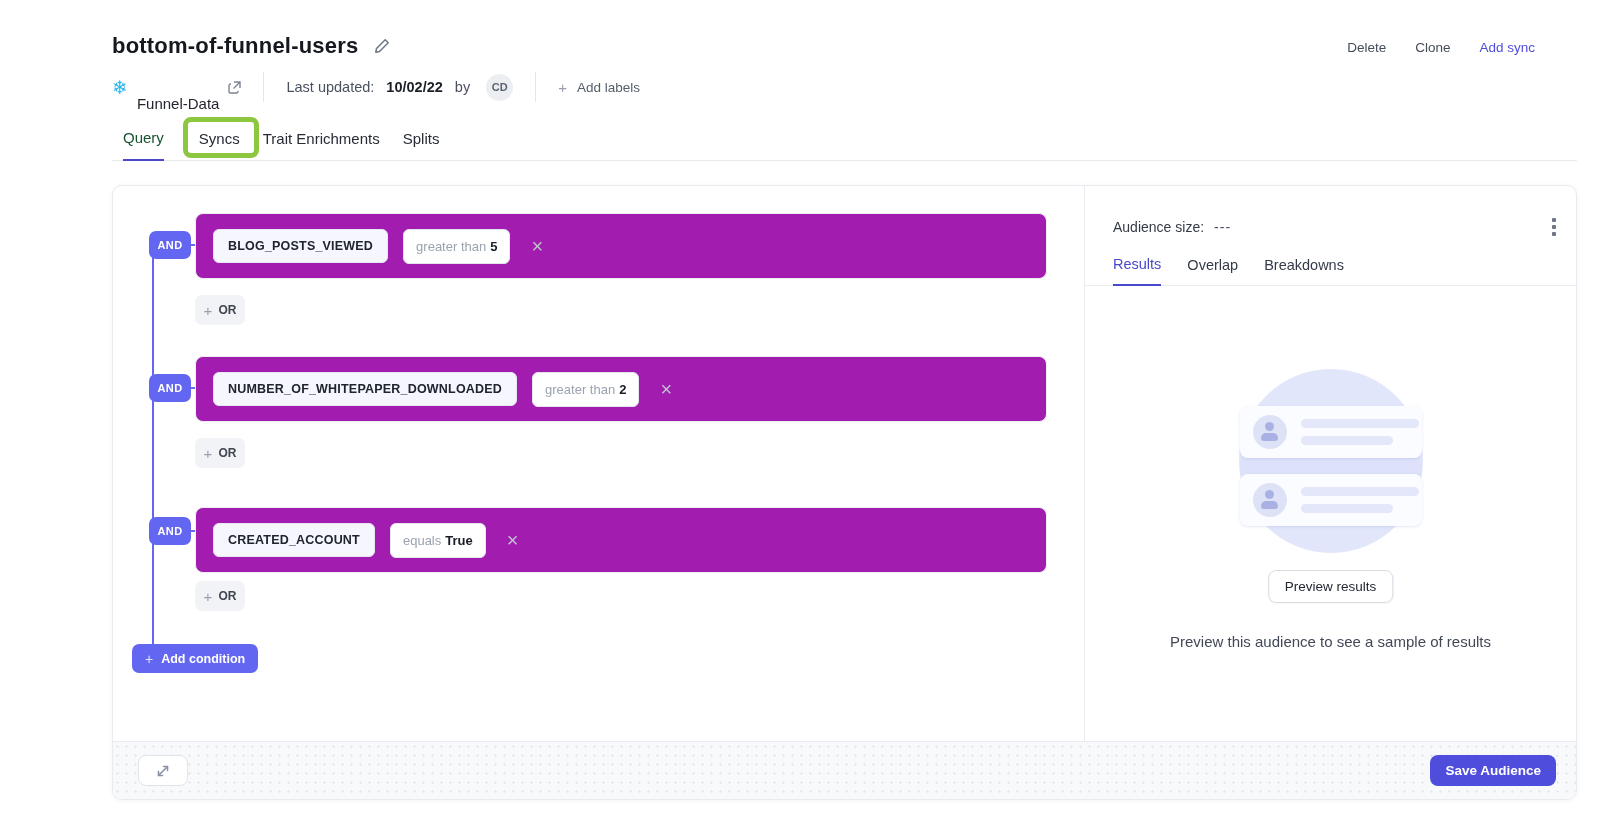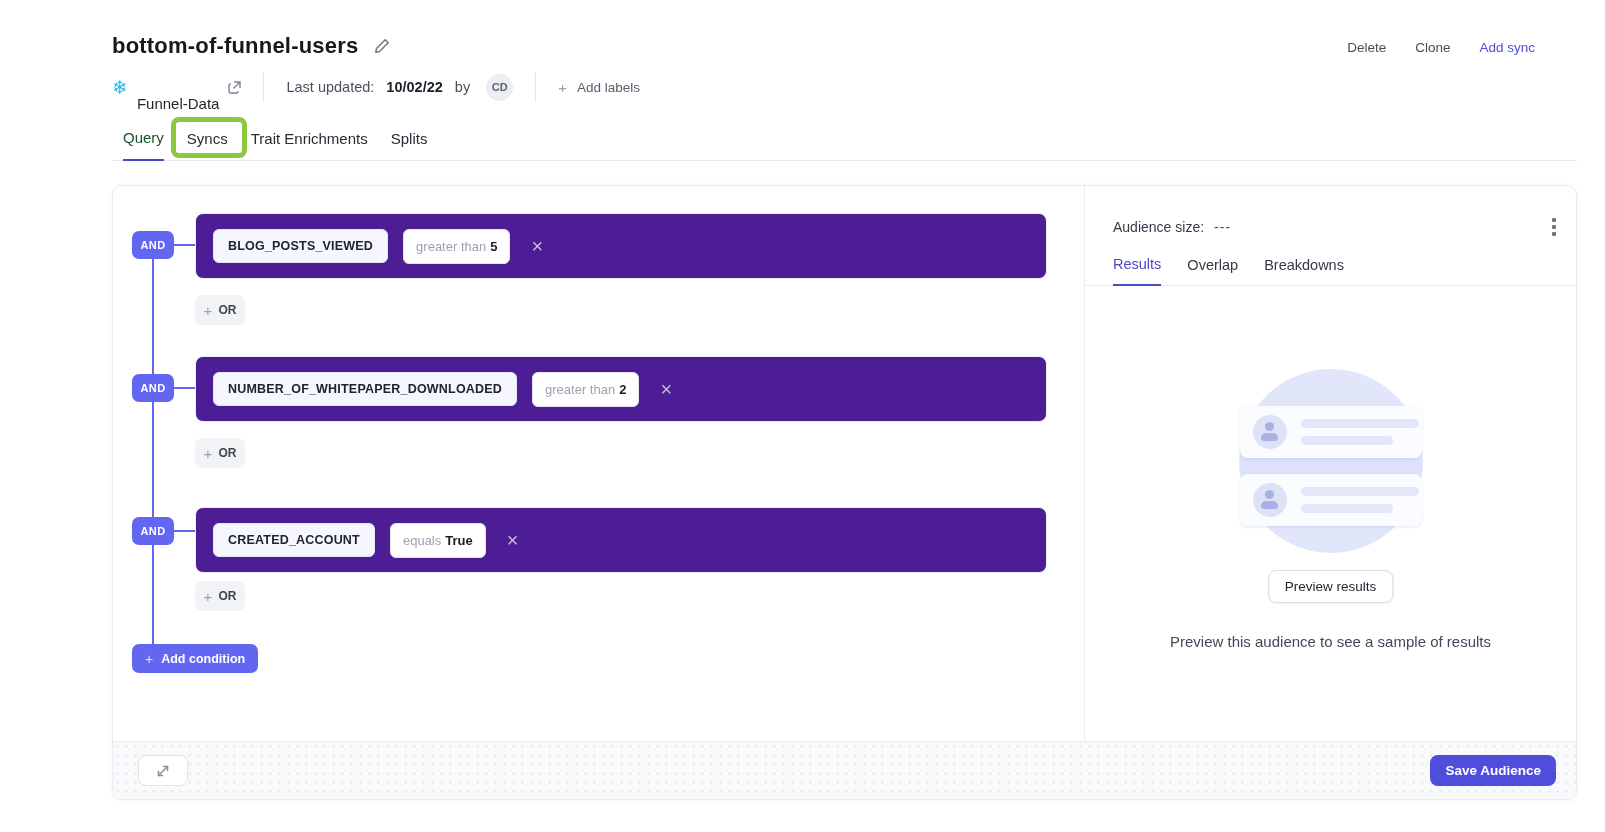--- a/index.html
+++ b/index.html
@@ -26,35 +26,35 @@
 
   .header-actions { position:absolute; top:40px; right:70px; display:flex; gap:29px; font-size:13.5px; color:#454c59; align-items:center; }
   .action-link { cursor:pointer; }
   .action-link.accent { color:#4f4ddc; font-weight:400; }
 
   
   .tabs { position:absolute; left:112px; top:127px; width:1465px; height:34px;
     border-bottom:1px solid #e8eaee; display:flex; align-items:flex-end; gap:23px; padding-left:11px; }
   .tab { font-size:15px; color:#262b35; padding-bottom:13px; cursor:pointer; }
   .tab.active { color:#14532d; border-bottom:2px solid #4a49c9; margin-bottom:-1px; }
-  .tab-syncs { position:relative; }
+  .tab-syncs { position:relative;margin-left:12px; }
   .green-box { position:absolute; left:-16px; top:-13px; width:76px; height:41px;
     border:5px solid #8dc63f; border-radius:8px; pointer-events:none; }
 
   
   .card { position:absolute; left:112px; top:185px; width:1465px; height:615px; background:#fff;
     border:1px solid #e9ebf1; border-radius:10px; box-shadow:0 1px 5px rgba(25,30,60,.05); }
 
   
   .query-area { position:absolute; left:0; top:0; right:492px; bottom:58px; }
   .vline { position:absolute; left:39px; top:59px; width:2px; height:414px; background:#6467ef; }
   .hline { position:absolute; left:61px; width:22px; height:2px; background:#6467ef; }
-  .and-badge { position:absolute; left:19px; width:42px; height:28px; background:#6366f1; border-radius:7px;
+  .and-badge { position:absolute; left:36px; width:42px; height:28px; background:#6366f1; border-radius:7px;
     color:#fff; font-size:11px; font-weight:700; letter-spacing:.4px; display:flex; align-items:center; justify-content:center; }
-  .cond { position:absolute; left:82px; width:852px; height:66px; background:#4c1d95; border:1px solid #eceef2;
+  .cond { position:absolute; left:82px; width:852px; height:66px; background:#a21caf; border:1px solid #eceef2;
     border-radius:8px; display:flex; align-items:center; padding:0 17px; gap:15px; }
   .trait-chip { background:#f5f6fe; border:1px solid #e4e7f6; border-radius:6px; padding:9px 14px;
     font-size:12.5px; font-weight:700; color:#20242e; letter-spacing:.2px; cursor:pointer; }
   .op-chip { background:#fff; border:1px solid #e3e6ec; border-radius:6px; padding:9px 12px;
     font-size:13px; color:#9ba3b0; cursor:pointer; }
   .op-chip b { color:#181c24; font-weight:700; margin-left:4px; }
   .close-x { color:#bdc3cd; font-size:20px; line-height:1; margin-left:6px; cursor:pointer; font-weight:400; }
   .or-btn { position:absolute; left:82px; width:50px; height:30px; background:#f2f3f6; border-radius:7px;
     display:flex; align-items:center; justify-content:center; gap:6px; font-size:12px; font-weight:700; color:#3f4652; cursor:pointer; }
   .add-condition { position:absolute; left:19px; top:458px; height:29px; padding:0 13px; background:#6366f1;

